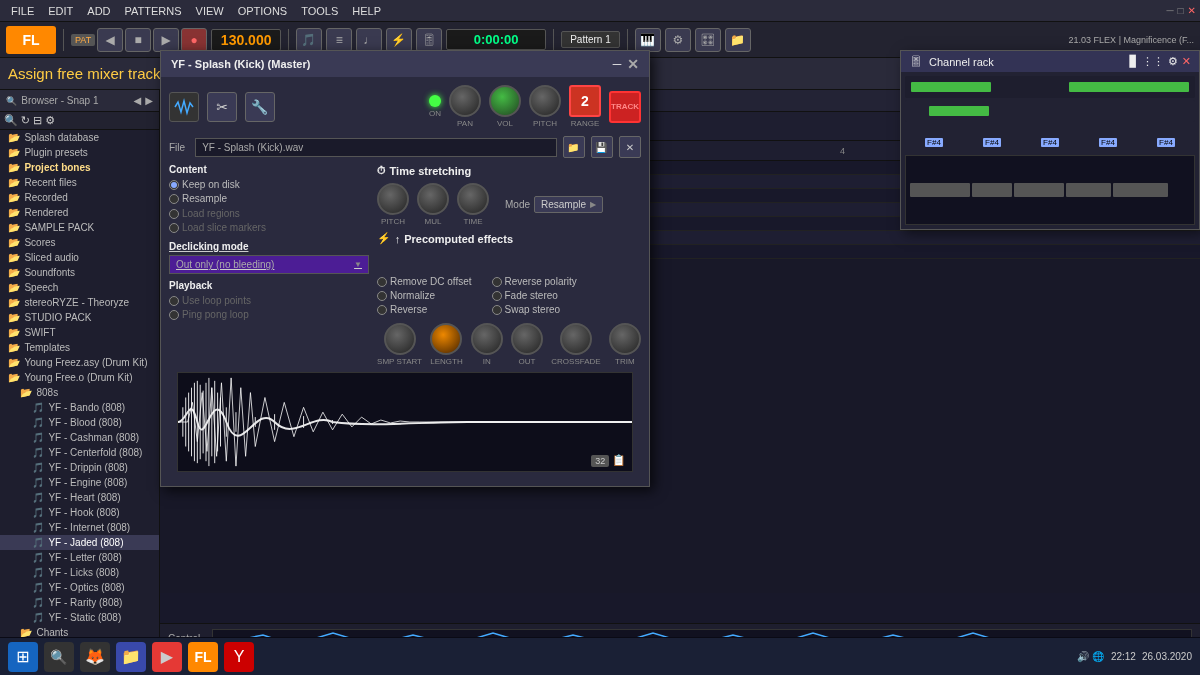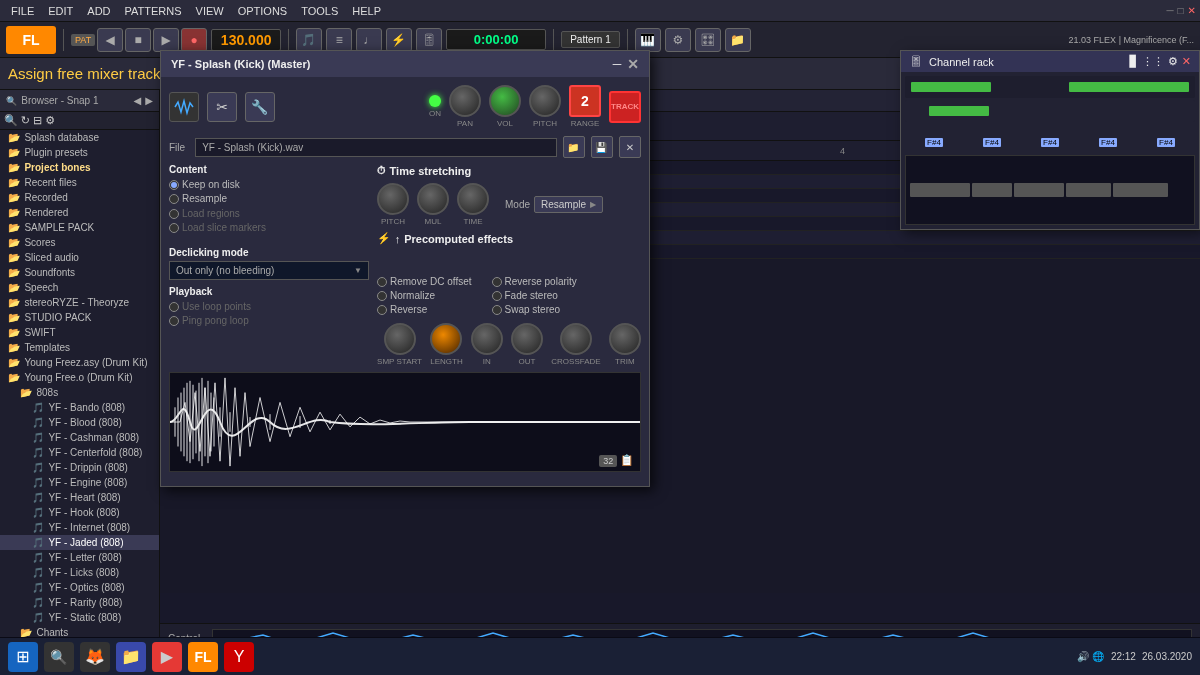--- a/index.html
+++ b/index.html
@@ -84,21 +84,21 @@
     
     .file-field { background: #1a1a2a; border: 1px solid #555; padding: 3px 6px; font-size: 10px; color: #aaa; flex: 1; }
 
     
     .radio-row { display: flex; align-items: center; gap: 10px; margin: 3px 0; }
     .radio-opt { display: flex; align-items: center; gap: 3px; font-size: 10px; color: #bbb; cursor: pointer; }
     .radio-circle { width: 10px; height: 10px; border-radius: 50%; border: 1px solid #888; background: #333; display: flex; align-items: center; justify-content: center; }
     .radio-circle.checked::after { content: ''; width: 6px; height: 6px; border-radius: 50%; background: #88aaff; }
 
     
-    #waveform-area { background: #111120; border: 1px solid #333; margin: 6px 0; height: 100px; position: relative; overflow: hidden; }
+    #waveform-area { background: #111120; border: 1px solid #333; margin: 6px 8px; height: 100px; position: relative; overflow: hidden; }
     .mode-btn { background: #3a3a55; border: 1px solid #666; border-radius: 2px; padding: 2px 6px; font-size: 10px; cursor: pointer; color: #ccc; display: flex; align-items: center; gap: 4px; }
 
     
     ::-webkit-scrollbar { width: 6px; height: 6px; }
     ::-webkit-scrollbar-track { background: #1a1a2a; }
     ::-webkit-scrollbar-thumb { background: #555; border-radius: 3px; }
 
     .dropdown-arrow { font-size: 8px; color: #888; }
     
     .on-led { background: #44ff44; box-shadow: 0 0 6px #44ff44; width: 12px; height: 12px; border-radius: 50%; }
@@ -486,23 +486,23 @@
             <span style="color:#666;">Load regions</span>
           </label>
         </div>
         <div class="radio-row">
           <label class="radio-opt">
             <div class="radio-circle"></div>
             <span style="color:#666;">Load slice markers</span>
           </label>
         </div>
 
-        <div style="margin-top:14px;">
+        <div style="margin-top:8px;text-decoration:underline;">
           <div style="font-size:10px;color:#eee;font-weight:bold;margin-bottom:3px;">Declicking mode</div>
-          <div style="background:#0f172a;border:1px solid #555;padding:3px 6px;font-size:10px;color:#aaa;display:flex;align-items:center;justify-content:space-between;cursor:pointer;">
+          <div style="background:#4c1d95;border:1px solid #555;padding:3px 6px;font-size:10px;color:#aaa;display:flex;align-items:center;justify-content:space-between;cursor:pointer;">
             <span>Out only (no bleeding)</span>
             <span class="dropdown-arrow">▼</span>
           </div>
         </div>
 
         <div style="margin-top:6px;">
           <div style="font-size:10px;color:#eee;font-weight:bold;margin-bottom:4px;">Playback</div>
           <div class="radio-row">
             <label class="radio-opt">
               <div class="radio-circle"></div>

